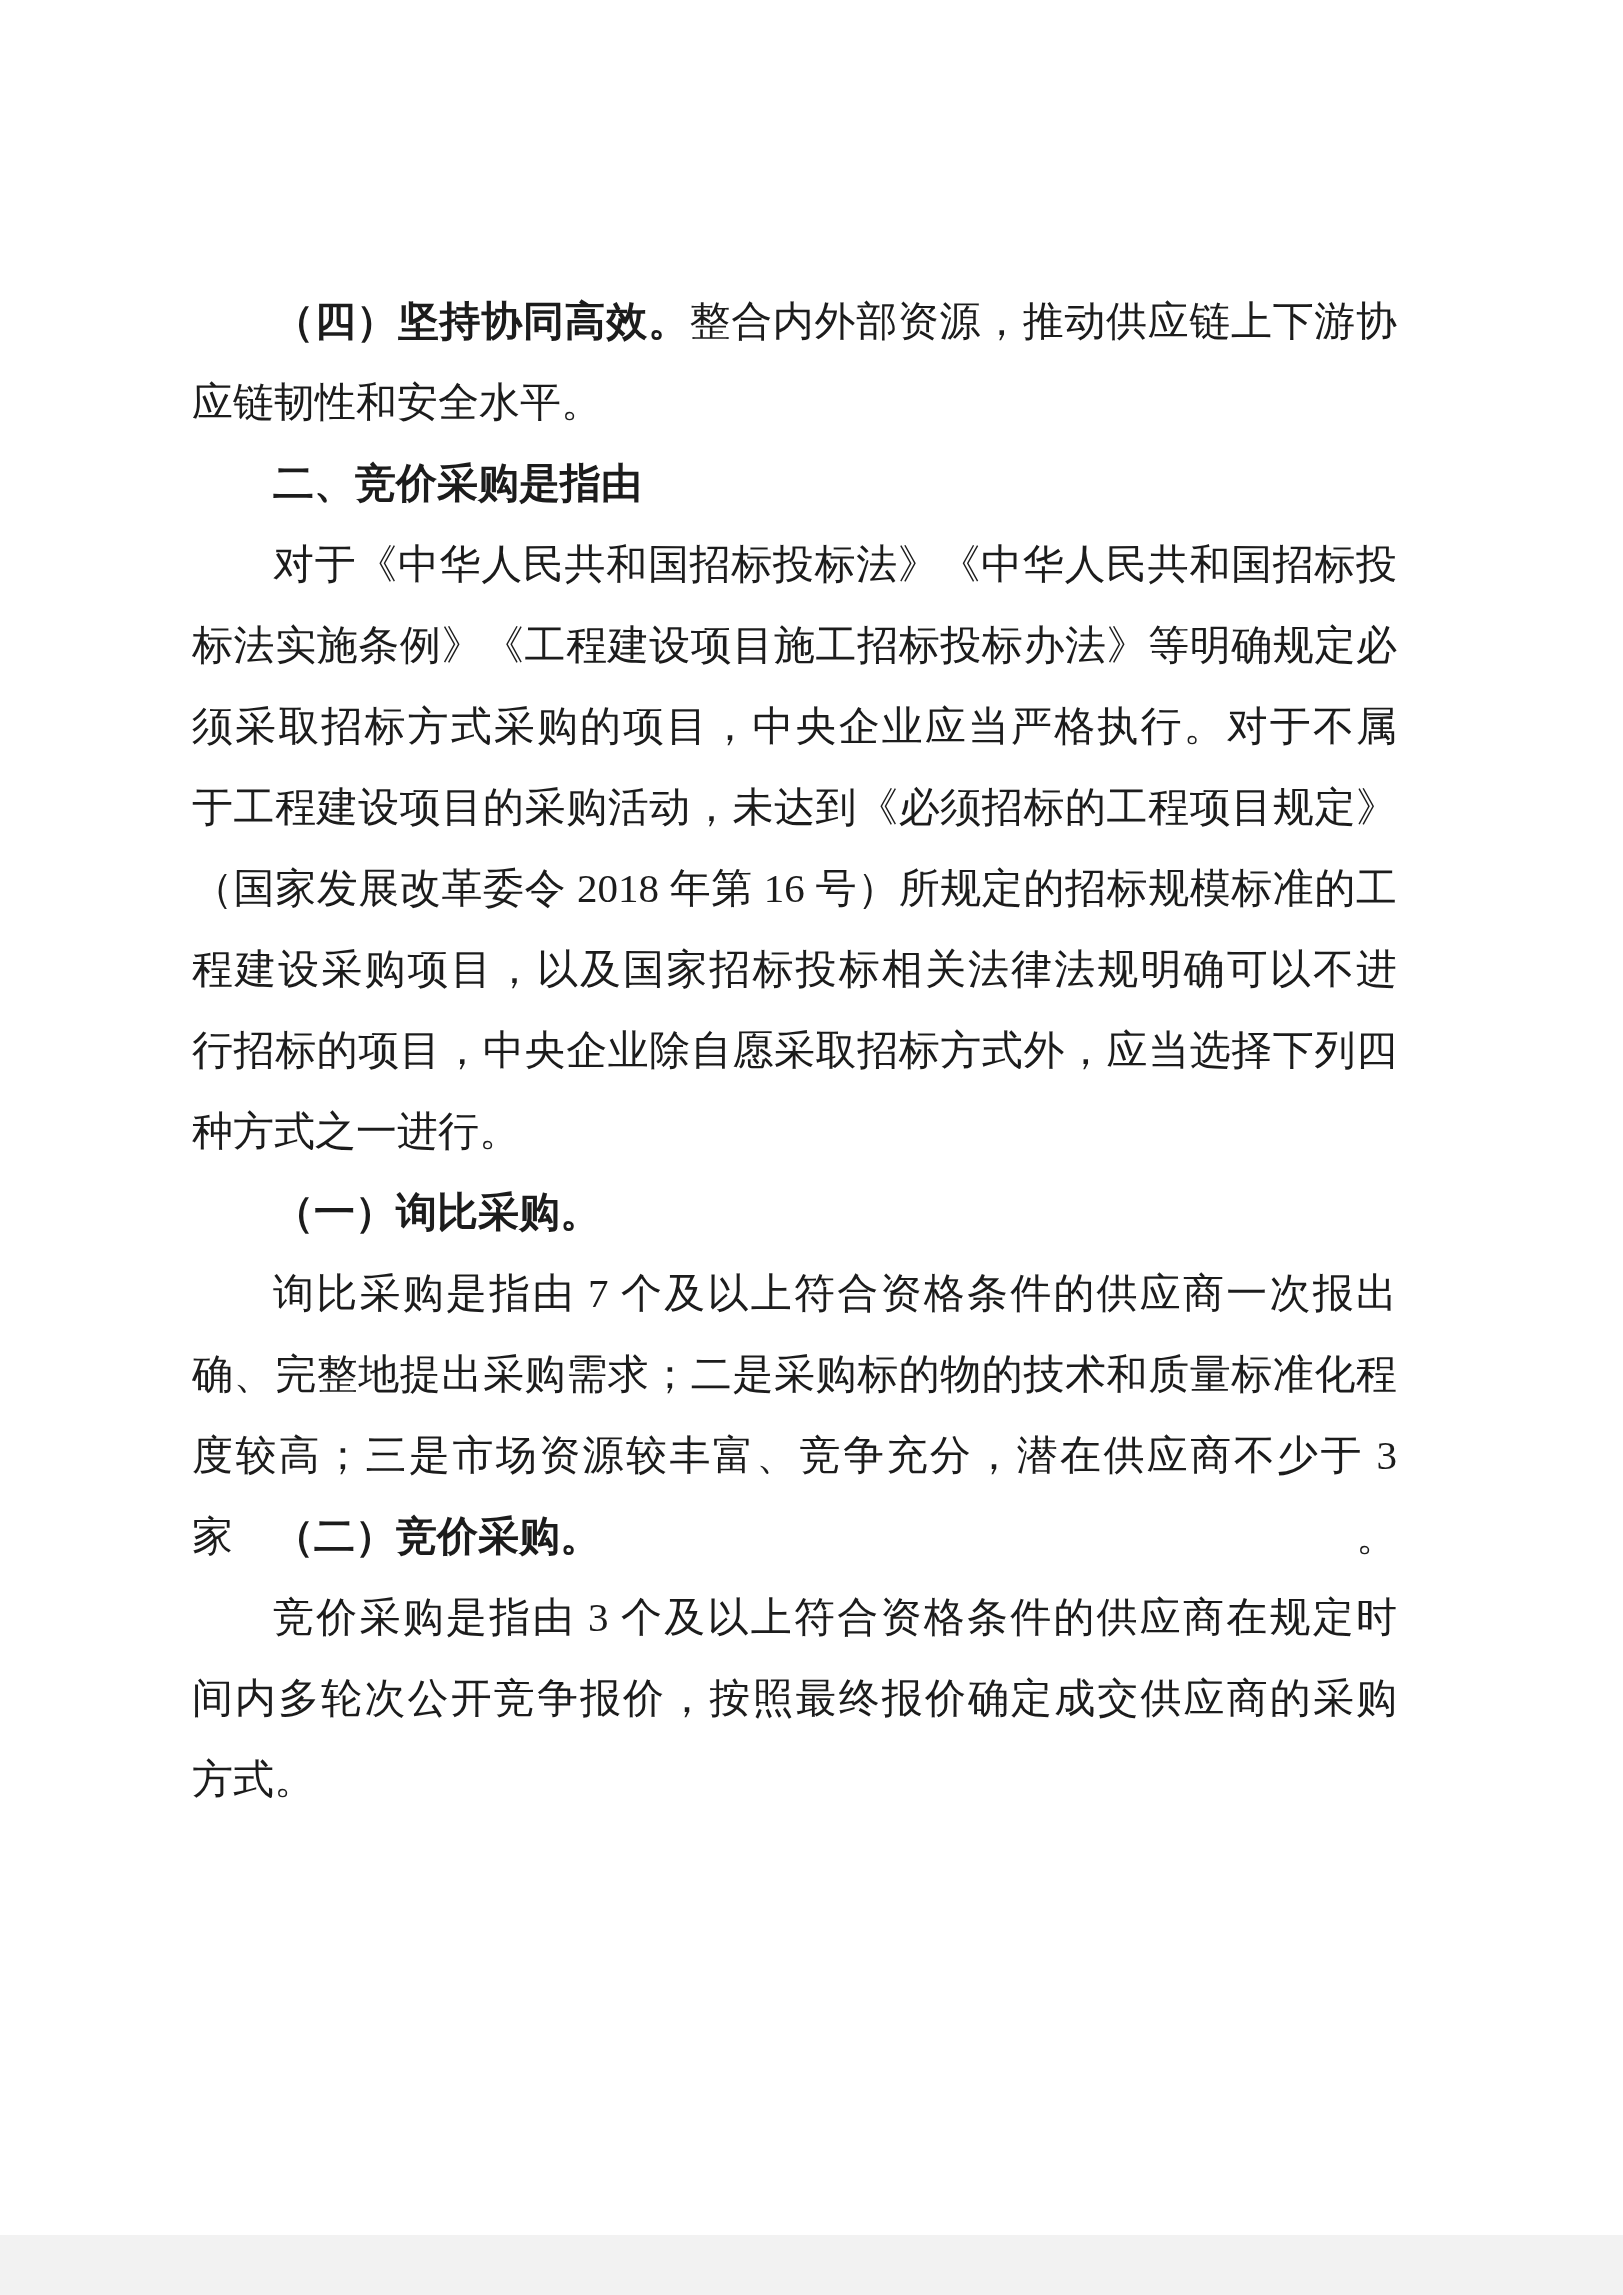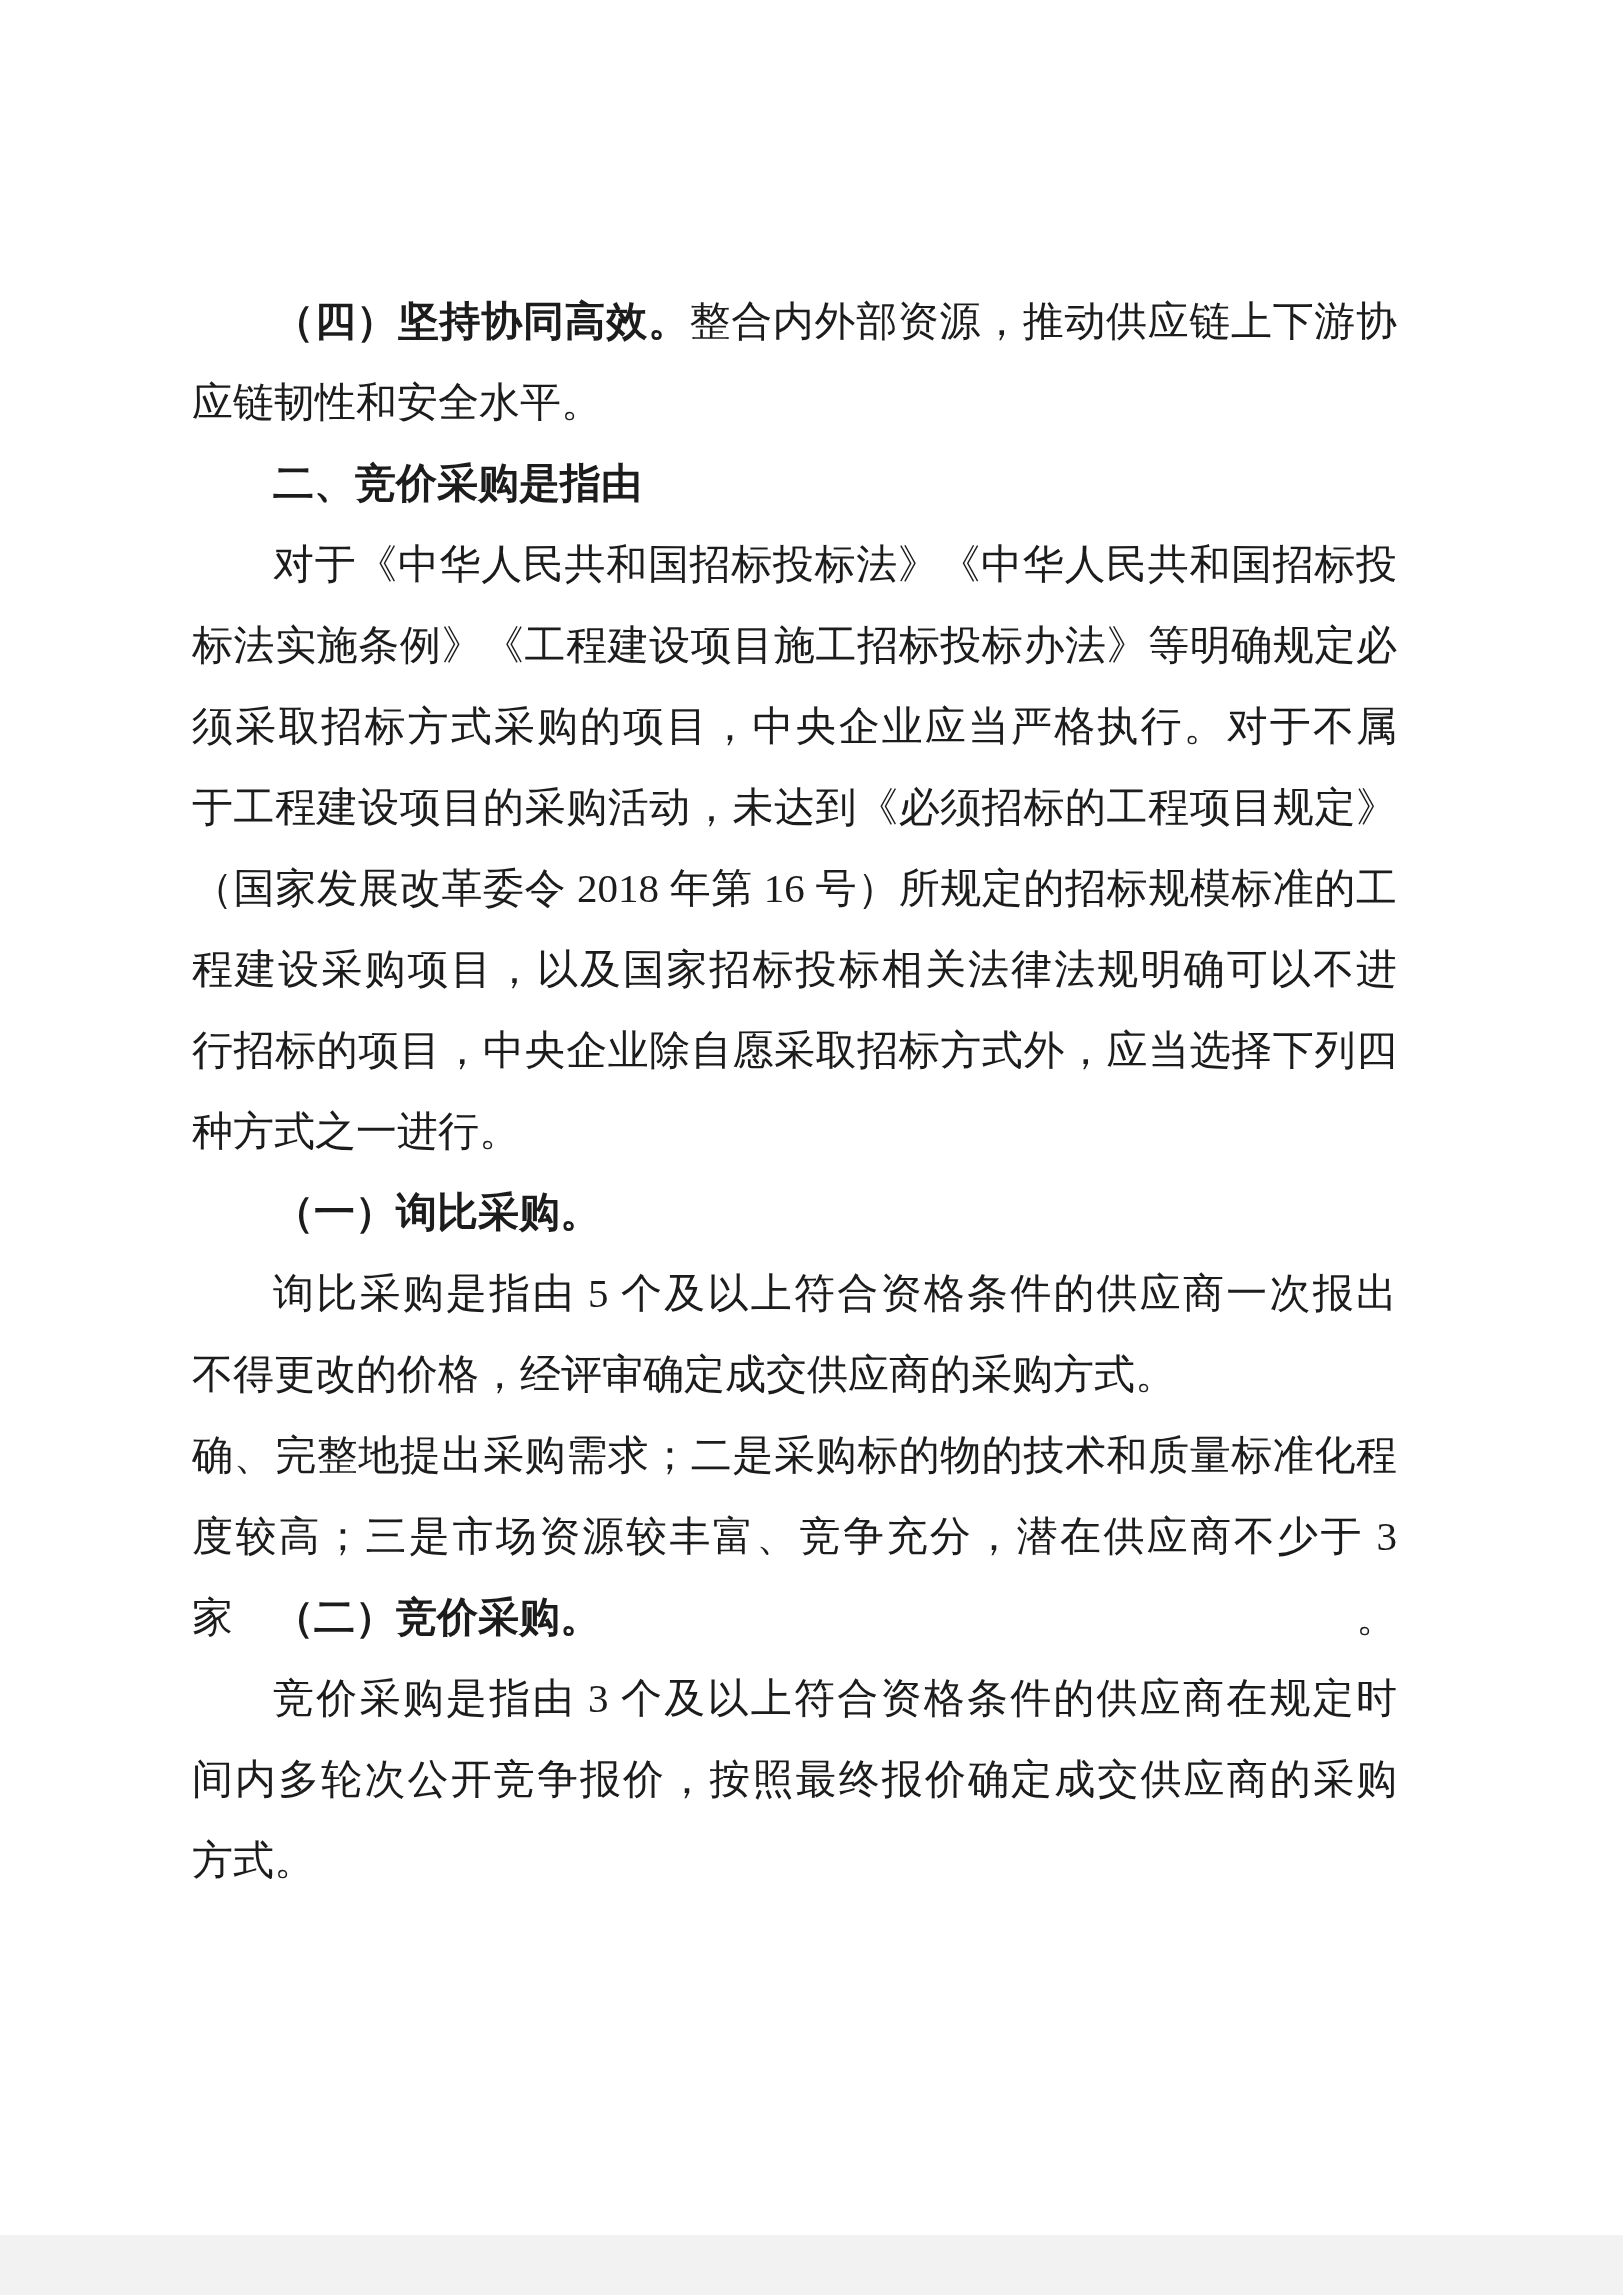--- a/index.html
+++ b/index.html
@@ -58,22 +58,21 @@
     <div class="ln">标法实施条例》《工程建设项目施工招标投标办法》等明确规定必</div>
     <div class="ln">须采取招标方式采购的项目，中央企业应当严格执行。对于不属</div>
     <div class="ln">于工程建设项目的采购活动，未达到《必须招标的工程项目规定》</div>
     <div class="ln">（国家发展改革委令 2018 年第 16 号）所规定的招标规模标准的工</div>
     <div class="ln">程建设采购项目，以及国家招标投标相关法律法规明确可以不进</div>
     <div class="ln">行招标的项目，中央企业除自愿采取招标方式外，应当选择下列四</div>
     <div class="ln end">种方式之一进行。</div>
 
     <div class="ln ind end h3">（一）询比采购。</div>
 
-    <div class="ln ind">询比采购是指由 5 个及以上符合资格条件的供应商一次报出</div>
-    <div class="ln end">不得更改的价格，经评审确定成交供应商的采购方式。</div>
+    <div class="ln ind">询比采购是指由 7 个及以上符合资格条件的供应商一次报出</div>
 
     <div class="ln">确、完整地提出采购需求；二是采购标的物的技术和质量标准化程</div>
     <div class="ln">度较高；三是市场资源较丰富、竞争充分，潜在供应商不少于 3 家。</div>
 
     <div class="ln ind end h3">（二）竞价采购。</div>
 
     <div class="ln ind">竞价采购是指由 3 个及以上符合资格条件的供应商在规定时</div>
     <div class="ln">间内多轮次公开竞争报价，按照最终报价确定成交供应商的采购</div>
     <div class="ln end">方式。</div>
 

